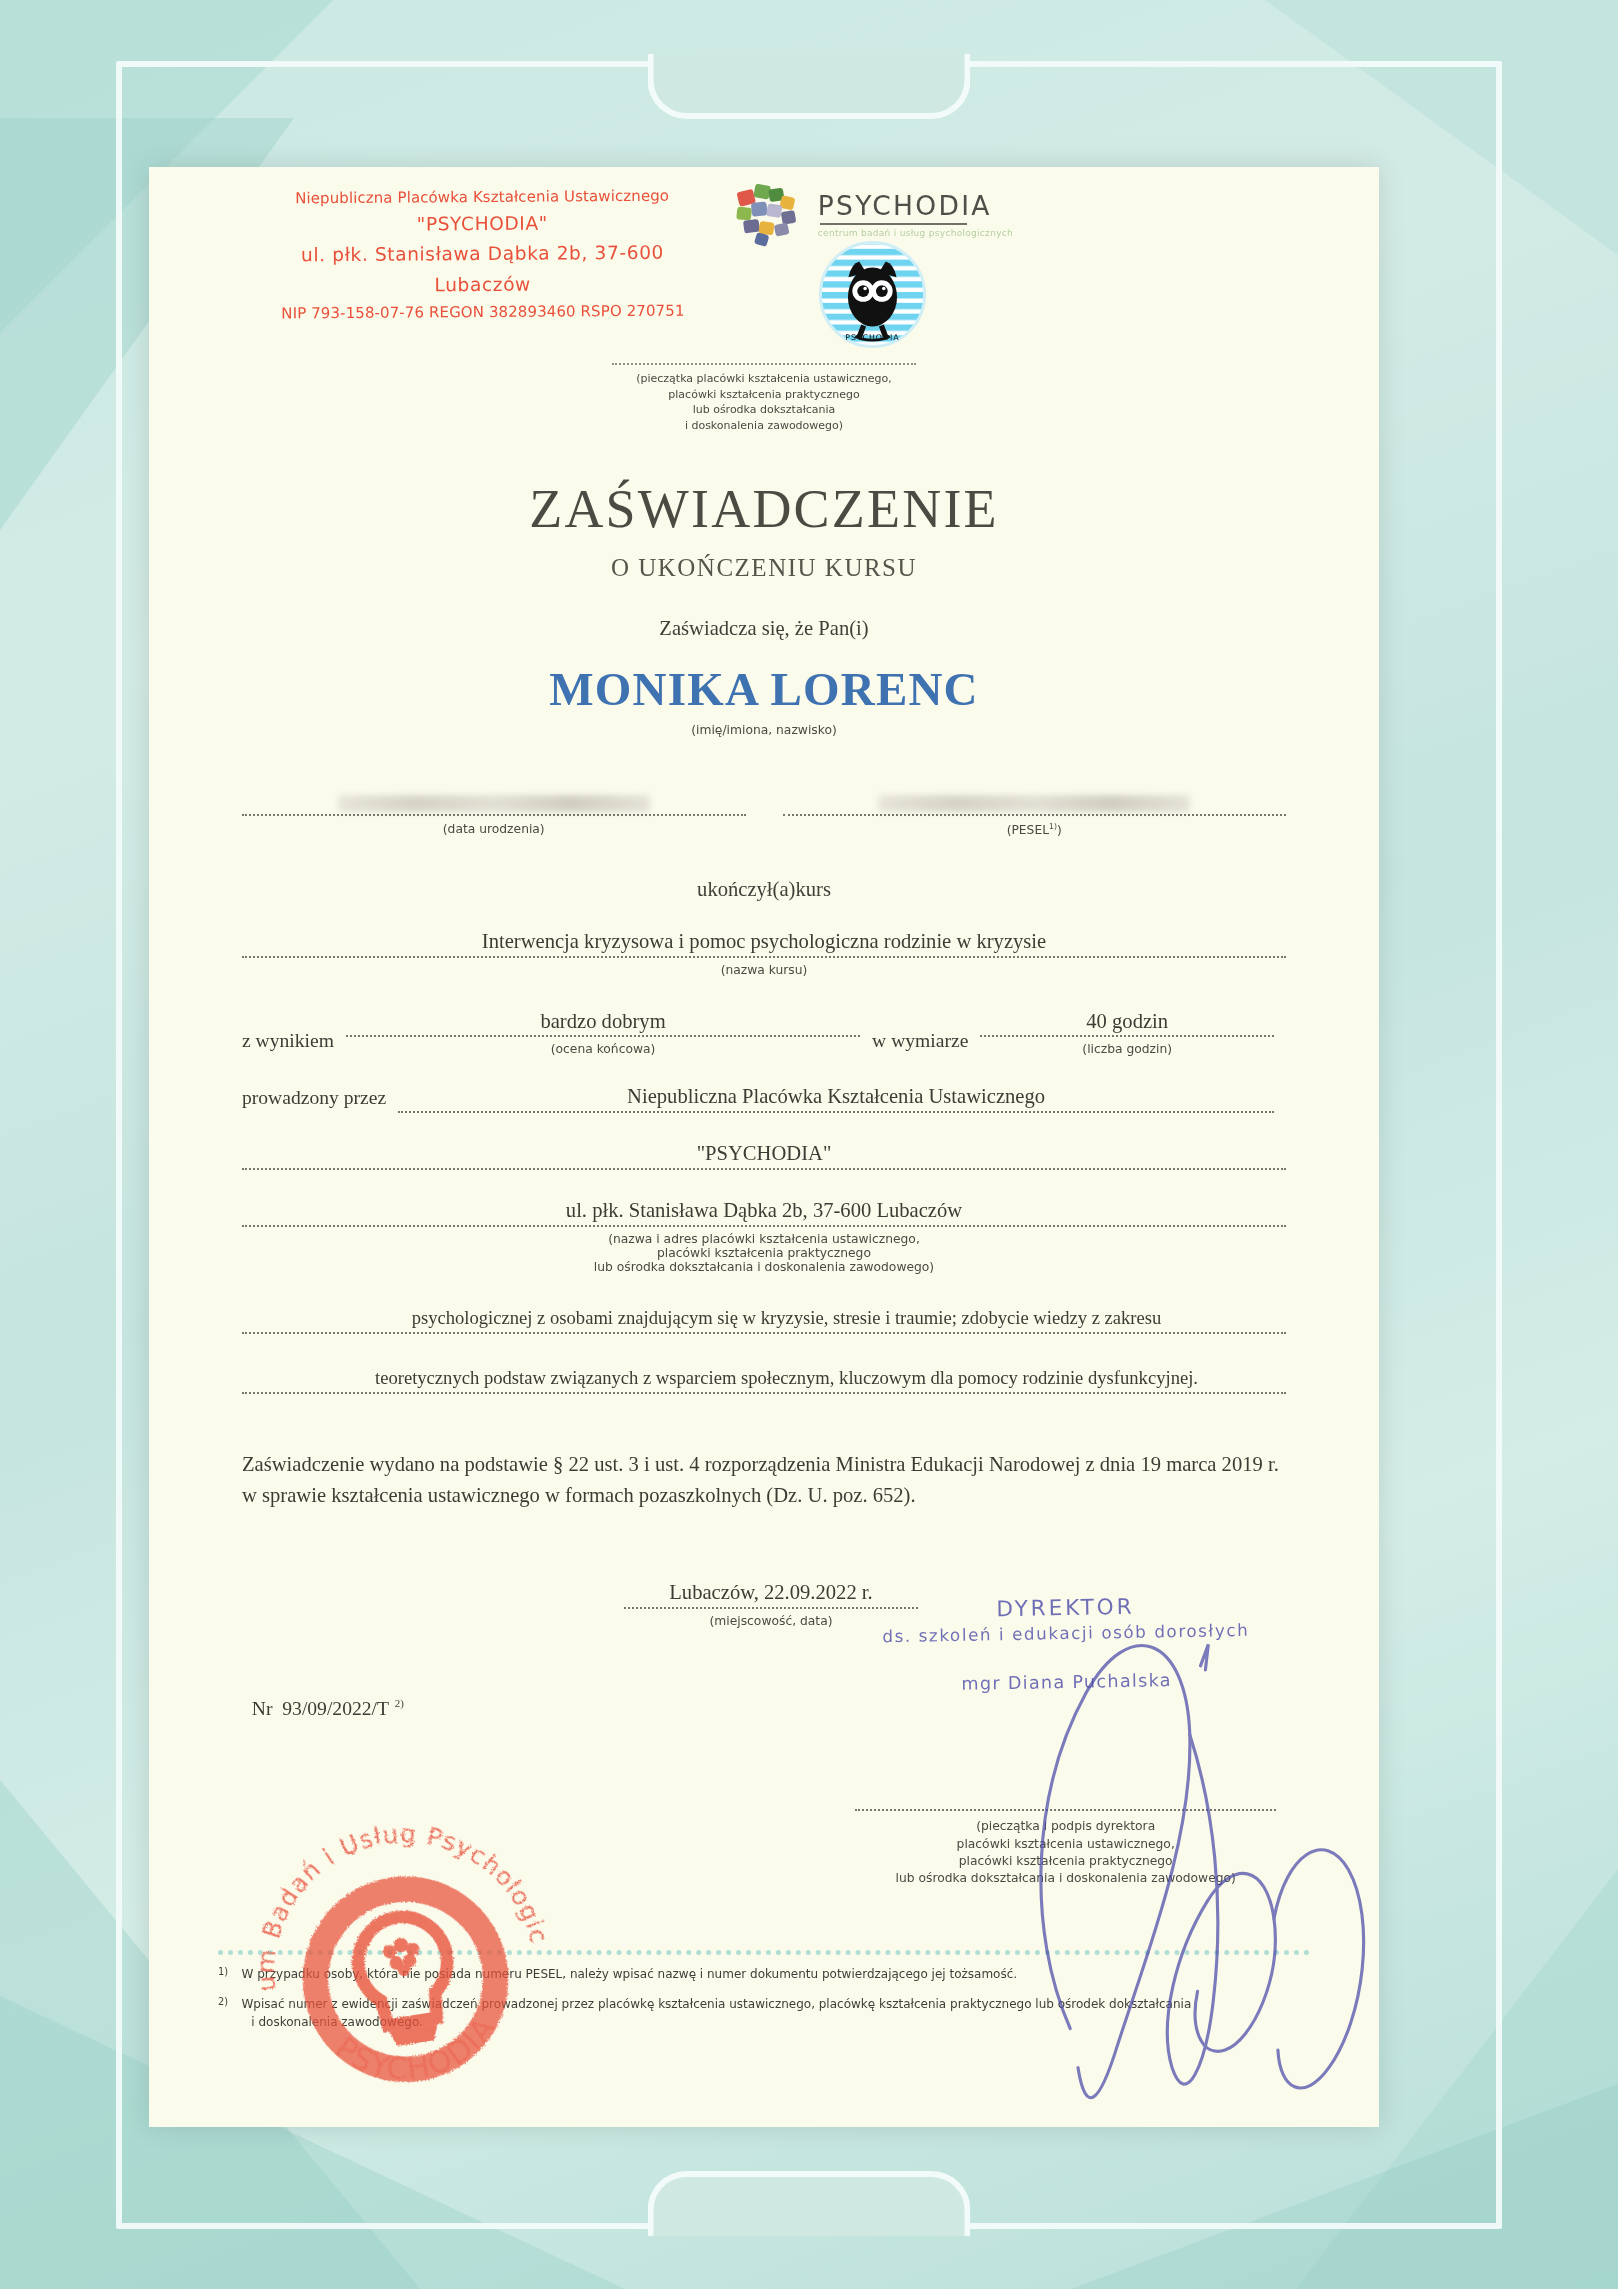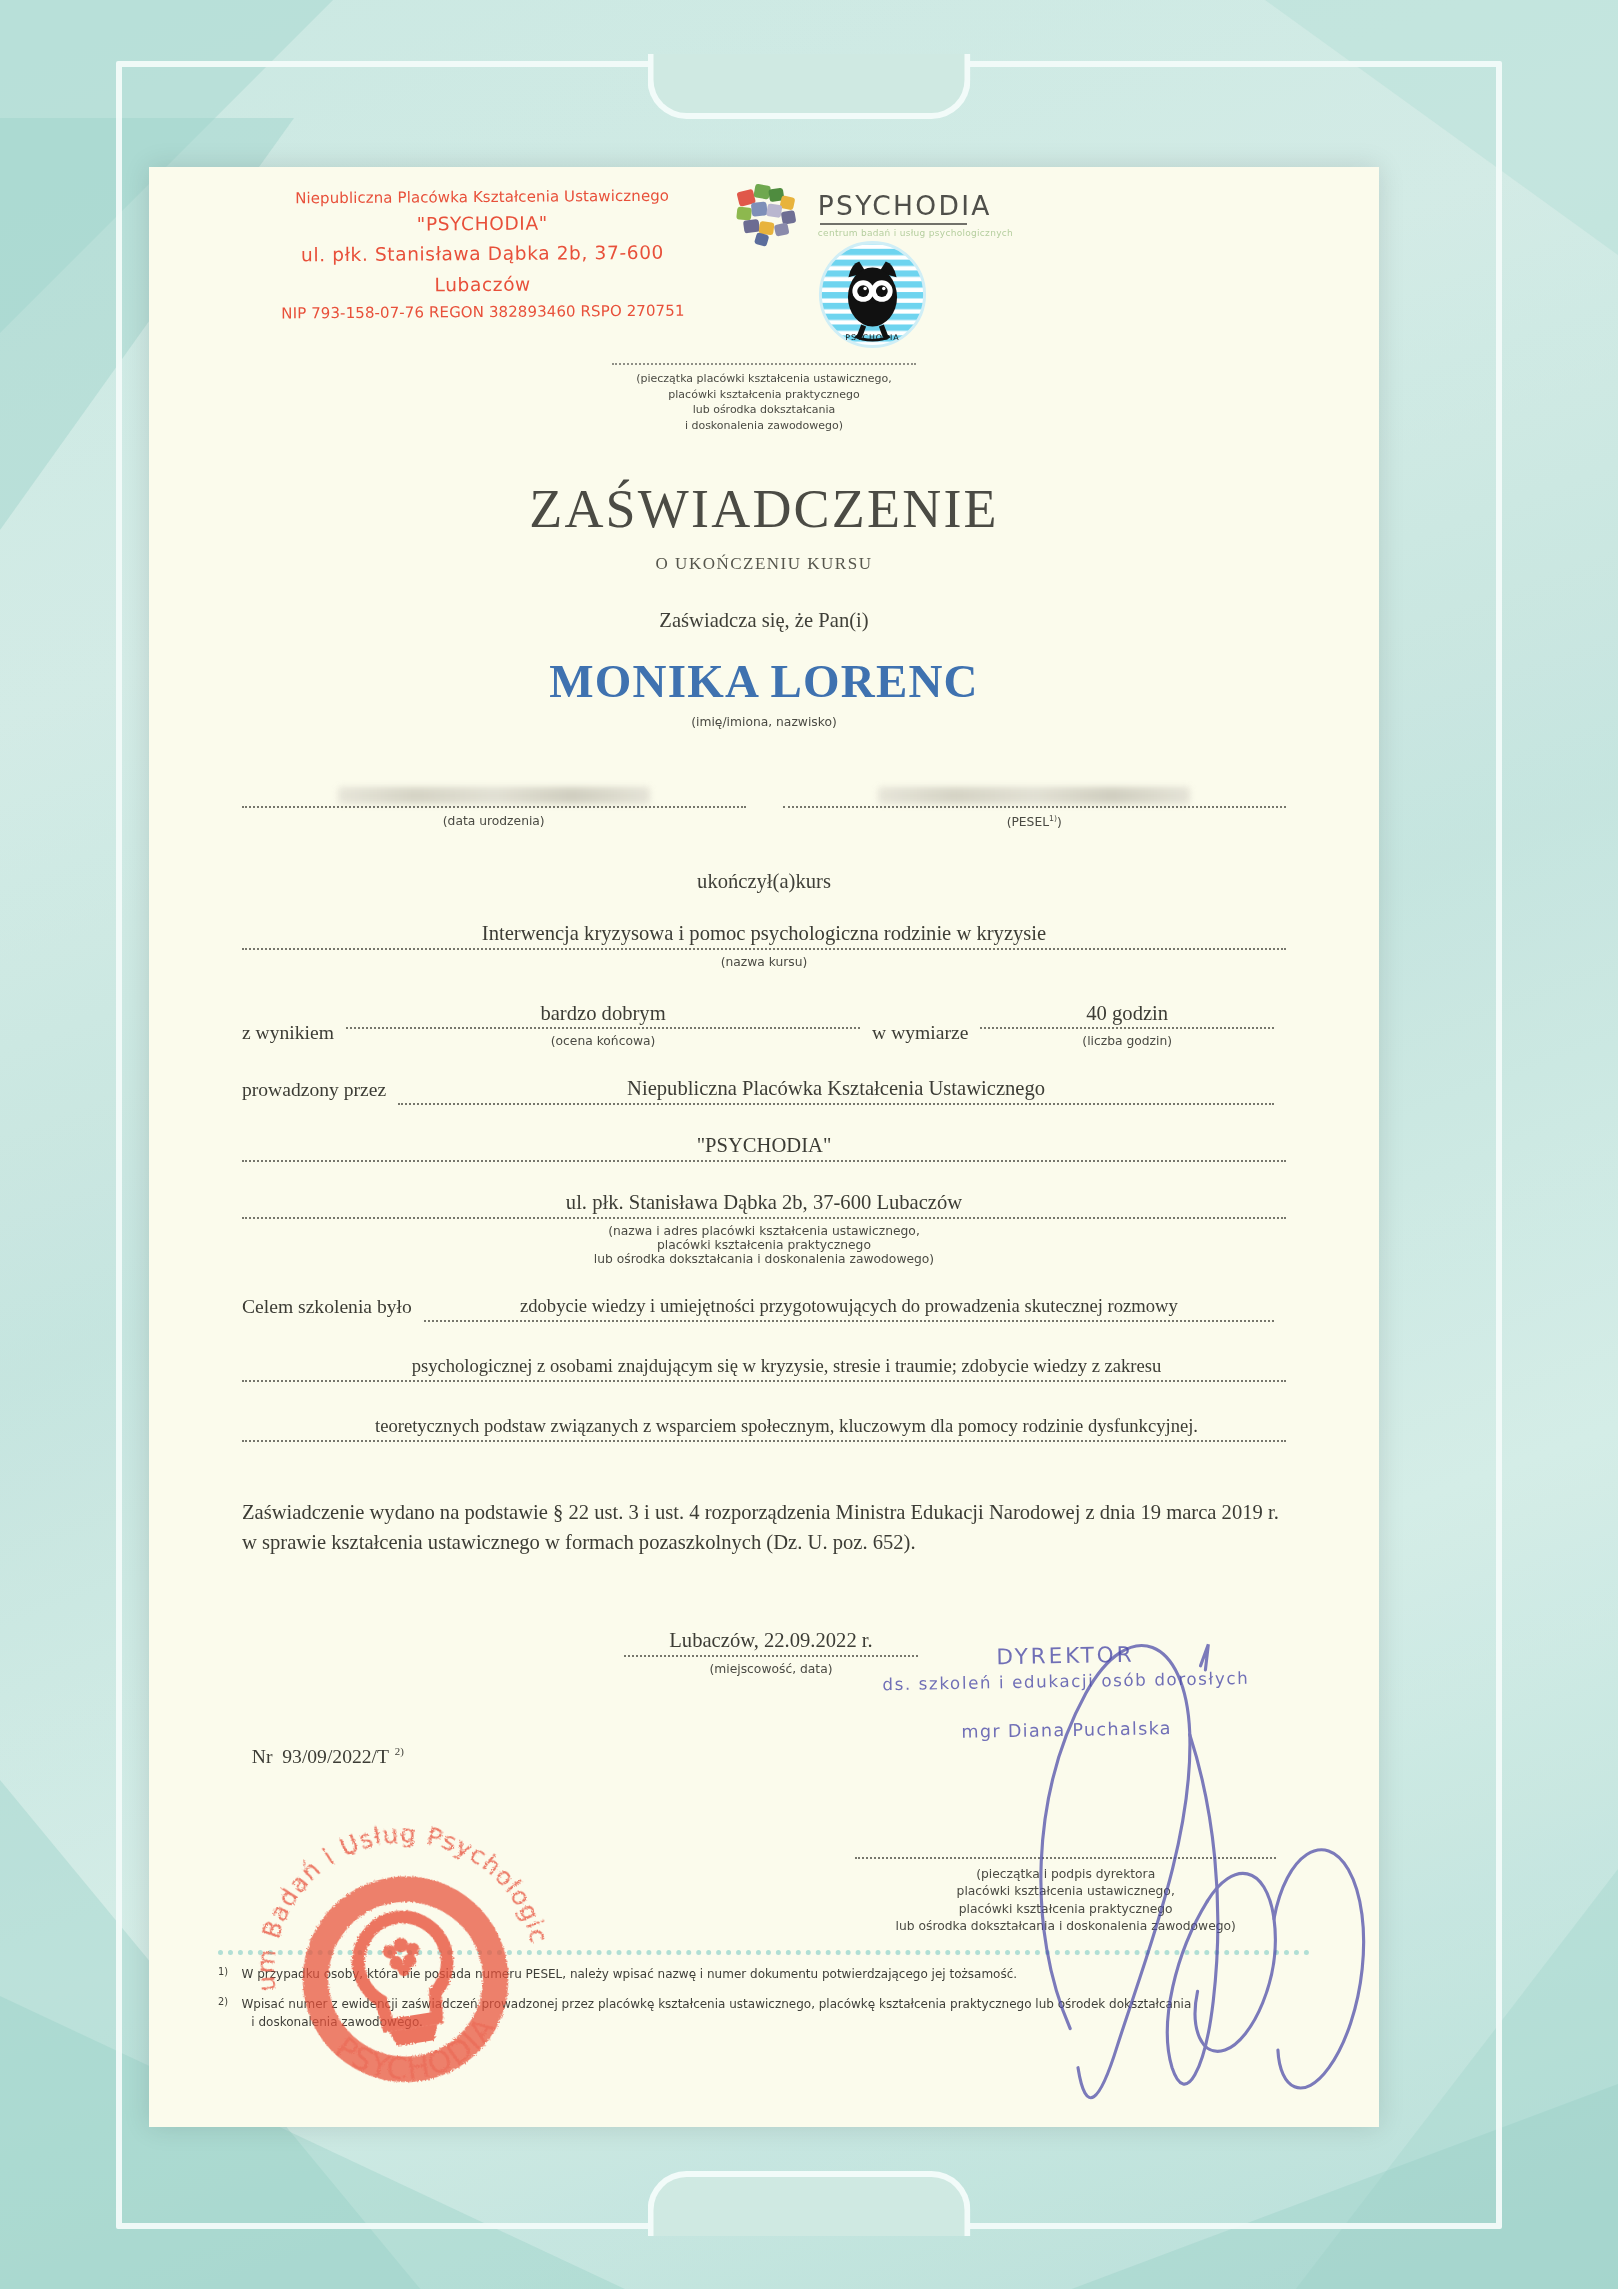--- a/index.html
+++ b/index.html
@@ -79,21 +79,21 @@
     font-family:"DejaVu Sans", sans-serif;font-size:11px;line-height:1.42;color:#4a4a43;
   }
   #stamp-caption .rule{margin-bottom:5.9px;}
 
   
   #cert-title{
     text-align:center;font-size:54px;letter-spacing:2.2px;color:#4b4b44;
     margin-top:45px;font-weight:400;
   }
   #cert-subtitle{
-    text-align:center;font-size:17px;letter-spacing:1.5px;color:#55554c;margin-top:13.7px;
+    text-align:center;font-size:25px;letter-spacing:1.5px;color:#55554c;margin-top:13.7px;
   }
   #attest-line{text-align:center;font-size:20.6px;color:#3f3f38;margin-top:35px;}
   #recipient-name{
     text-align:center;color:#3f72b0;font-size:47px;letter-spacing:1.2px;
     margin-top:21.6px;font-variant:small-caps;font-weight:700;
   }
   .caption{
     text-align:center;font-family:"DejaVu Sans", sans-serif;
     font-size:12.3px;color:#4a4a43;
   }
@@ -347,27 +347,20 @@
     <div class="fill-value">ul. płk. Stanisława Dąbka 2b, 37-600 Lubaczów</div>
     <div class="fill-line"></div>
     <div class="fill-cap caption">
       <div>(nazwa i adres placówki kształcenia ustawicznego,</div>
       <div>placówki kształcenia praktycznego</div>
       <div>lub ośrodka dokształcania i doskonalenia zawodowego)</div>
     </div>
   </div>
 
   <div id="goal-block">
-    <div id="goal-first">
-      <div id="goal-label">Celem szkolenia było</div>
-      <div class="inline-field">
-        <div class="goal-val">zdobycie wiedzy i umiejętności przygotowujących do prowadzenia skutecznej rozmowy</div>
-        <div class="fill-line"></div>
-      </div>
-    </div>
     <div class="goal-line">
       <div class="goal-val lead">psychologicznej z osobami znajdującym się w kryzysie, stresie i  traumie; zdobycie wiedzy z zakresu</div>
       <div class="fill-line"></div>
     </div>
     <div class="goal-line">
       <div class="goal-val lead">teoretycznych podstaw związanych z wsparciem społecznym, kluczowym dla pomocy rodzinie dysfunkcyjnej.</div>
       <div class="fill-line"></div>
     </div>
   </div>
 

